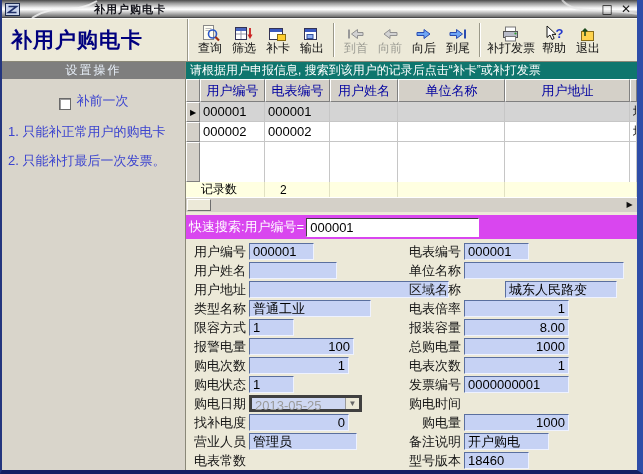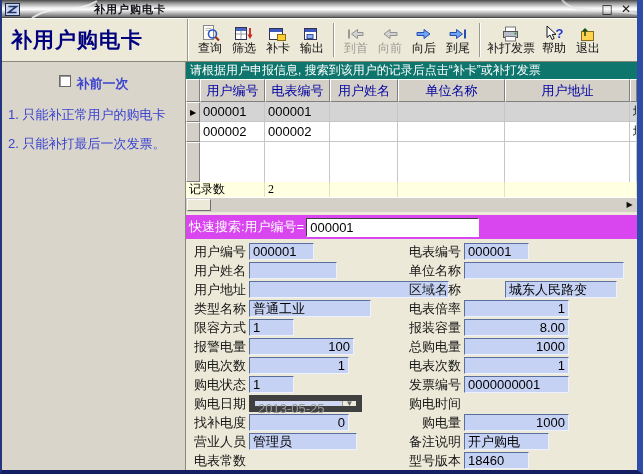--- a/index.html
+++ b/index.html
@@ -38,21 +38,21 @@
   }
   .tb-btn .tb-ico{height:17px;display:flex;align-items:flex-end;}
   .tb-btn .tb-lbl{line-height:13px;white-space:nowrap;}
   .tb-btn.disabled{color:#9c9c94;}
   .tb-sep{width:2px;height:34px;margin:0 4px;border-left:1px solid #9a9888;border-right:1px solid #ffffff;align-self:center;}
   
   .content{display:flex;height:408px;}
   .sidebar{width:184px;background:#d9d5cb;border-right:1px solid #8a8878;}
   .grayhead{height:17px;background:#7e7e7e;color:#e8f0fa;font-size:12px;line-height:17px;}
   .side-header{text-align:center;letter-spacing:2px;}
-  .chk-row{display:flex;align-items:flex-start;justify-content:center;margin-top:13px;gap:6px;cursor:default;font-weight:bold;}
+  .chk-row{display:flex;align-items:flex-end;justify-content:center;margin-top:13px;gap:6px;cursor:default;}
   .chk{width:12px;height:12px;background:#fff;border:1px solid #6a6a6a;box-shadow:inset 1px 1px 0 #9a9a9a;}
   .chk-lbl,.note{color:#3b43cf;font-size:13px;}
   .note{margin:14px 0 0 6px;line-height:15px;}
   .main{width:451px;display:flex;flex-direction:column;background:#ece9d8;}
   .instruction{height:17px;background:#0f766e;color:#ffffff;font-size:12px;line-height:17px;padding-left:4px;white-space:nowrap;overflow:hidden;}
   
   .tbl{width:451px;}
   .tbl-row{display:flex;}
   .th{
     height:23px;background:#d4d0c8;border:1px solid;border-color:#ffffff #808080 #808080 #ffffff;
@@ -63,21 +63,21 @@
     height:20px;font-size:13px;color:#000;display:flex;align-items:center;padding-left:3px;
     border-right:1px solid #c6c6c6;border-bottom:1px solid #c6c6c6;overflow:hidden;white-space:nowrap;
   }
   .row-sel .td{background:#d4d4d4;}
   .row-norm .td{background:#ffffff;}
   .gut-cell{height:20px;width:14px;background:#d4d0c8;border:1px solid;border-color:#ffffff #808080 #808080 #ffffff;
     display:flex;align-items:center;justify-content:center;font-size:8px;color:#000;}
   .filler{height:40px;background:#ffffff;border-right:1px solid #c6c6c6;}
   .gut-fill{height:40px;width:14px;background:#d4d0c8;border:1px solid;border-color:#ffffff #808080 #808080 #ffffff;}
   .foot{height:15px;background:#ffffe1;border-right:1px solid #e2e2c2;font-size:12px;color:#000;
-    display:flex;align-items:center;padding-left:3px;white-space:nowrap;font-family:Liberation Serif, serif;}
+    display:flex;align-items:center;padding-left:15px;white-space:nowrap;}
   
   .hscroll{position:relative;height:15px;background:#d4d0c8;border-top:1px solid #ffffff;}
   .hthumb{position:absolute;left:1px;top:1px;width:24px;height:12px;background:#ece9d8;
     border:1px solid;border-color:#ffffff #6d6d6d #6d6d6d #ffffff;}
   .harrow{position:absolute;right:1px;top:1px;width:13px;height:12px;font-size:8px;line-height:12px;text-align:center;color:#111;}
   .gap{height:3px;background:#ece9d8;}
   
   .searchbar{height:24px;background:#d946ef;display:flex;align-items:center;}
   .search-label{color:#ffffff;font-size:13px;padding-left:3px;white-space:nowrap;}
   .search-input{
@@ -89,21 +89,21 @@
   .form-col{position:absolute;top:4px;}
   .form-col.left{left:3px;}
   .form-col.right{left:218px;}
   .f-row{display:flex;align-items:center;height:17px;margin-bottom:2px;}
   .f-lbl{width:57px;text-align:right;font-size:13px;color:#141414;margin-right:3px;white-space:nowrap;}
   .f-field{
     height:17px;line-height:15px;font-size:13px;color:#000;background:#c6d2f4;
     border:1px solid;border-color:#5a6f9e #eef2ff #eef2ff #5a6f9e;padding:0 3px;white-space:nowrap;overflow:hidden;
   }
   .f-field.right{text-align:right;}
-  .f-combo{display:flex;height:17px;border:6px solid #404040;background:#cfd8f2;}
+  .f-combo{display:flex;height:17px;border:3px solid #404040;background:#cfd8f2;}
   .f-combo .f-val{flex:1;font-size:13px;color:#9a9a9a;line-height:15px;padding:0 3px;}
   .f-combo .f-btn{width:14px;background:#ece9d8;border-left:1px solid #9a9a9a;font-size:8px;color:#666;
     display:flex;align-items:center;justify-content:center;}
 </style>
 </head>
 <body>
 
 <div class="window">
 
   <div class="titlebar">
@@ -236,20 +236,21 @@
             </svg>
           </span>
           <span class="tb-lbl">退出</span>
         </div>
       </div>
   </div>
 
   <div class="content">
 
     <div class="sidebar">
+      <div class="grayhead side-header">设置操作</div>
       <label class="chk-row">
         <span class="chk"></span>
         <span class="chk-lbl">补前一次</span>
       </label>
       <div class="note">1. 只能补正常用户的购电卡</div>
       <div class="note">2. 只能补打最后一次发票。</div>
     </div>
 
     <div class="main">
       <div class="instruction grayhead">请根据用户申报信息, 搜索到该用户的记录后点击“补卡”或补打发票</div>

